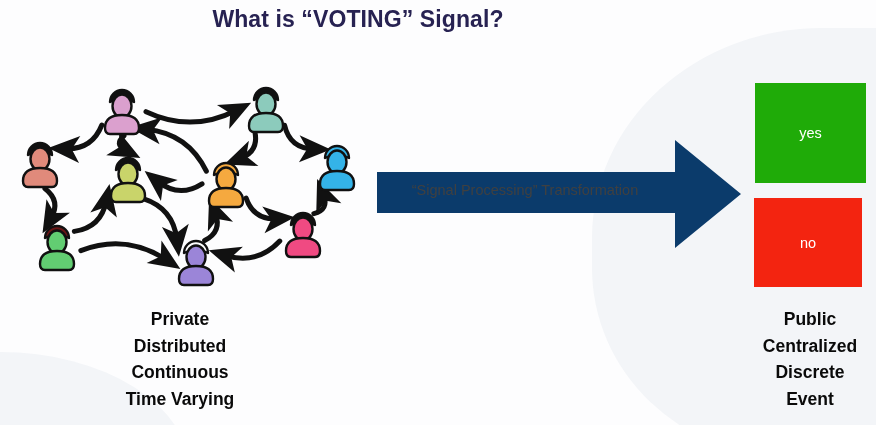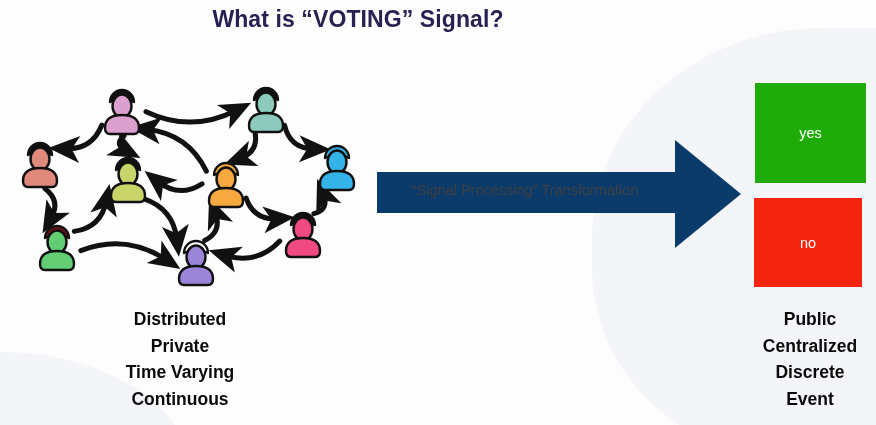--- a/index.html
+++ b/index.html
@@ -200,24 +200,24 @@
           <g transform="translate(303,169)">
             <path d="M-12,-10 a12,12 0 0 1 24,0 q-12,-6 -24,0 Z" fill="#111111" stroke="#111111" stroke-width="2.4" stroke-linejoin="round"></path>
             <ellipse cx="0" cy="-6" rx="9.5" ry="11.5" fill="#f04a82" stroke="#111111" stroke-width="2.4"></ellipse>
             <path d="M-17,16 q0,-13 17,-13 q17,0 17,13 q0,6 -5,6 l-24,0 q-5,0 -5,-6 Z" fill="#f04a82" stroke="#111111" stroke-width="2.4" stroke-linejoin="round"></path>
           </g>
         </g>
     </svg>
   </div>
 
   <div class="caption caption-left">
+    <div>Private</div>
     <div>Distributed</div>
-    <div>Private</div>
+    <div>Continuous</div>
     <div>Time Varying</div>
-    <div>Continuous</div>
   </div>
 
   <div class="arrow-wrap">
     <svg width="368" height="112" viewBox="0 0 368 112" xmlns="http://www.w3.org/2000/svg">
       <path d="M2,34 L300,34 L300,2 L366,56 L300,110 L300,75 L2,75 Z" fill="#0b3b6b"></path>
     </svg>
   </div>
   <div class="arrow-label">“Signal Processing” Transformation</div>
 
   <div class="vote-box box-yes">

